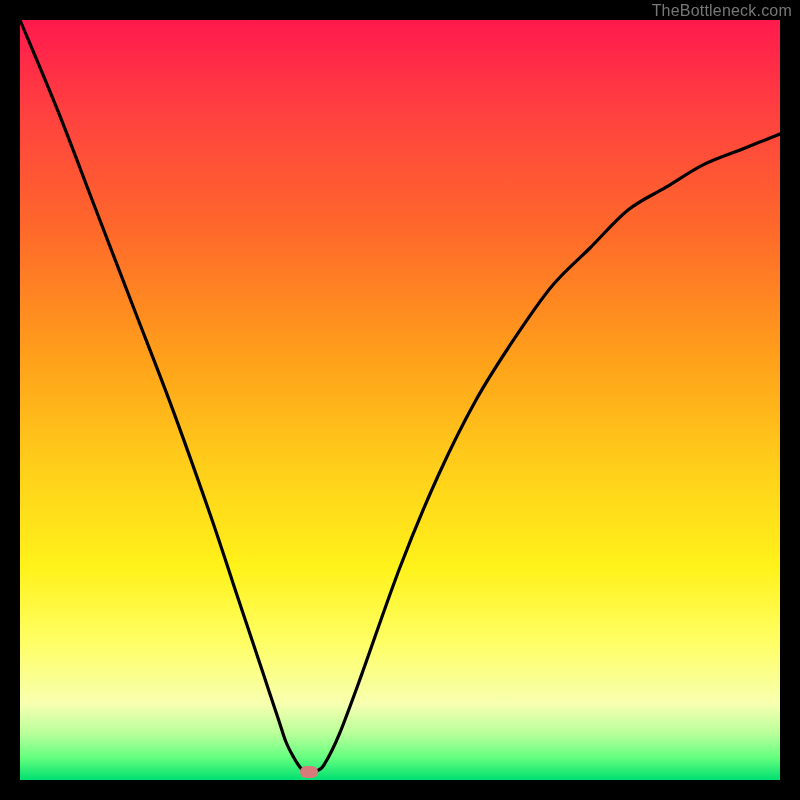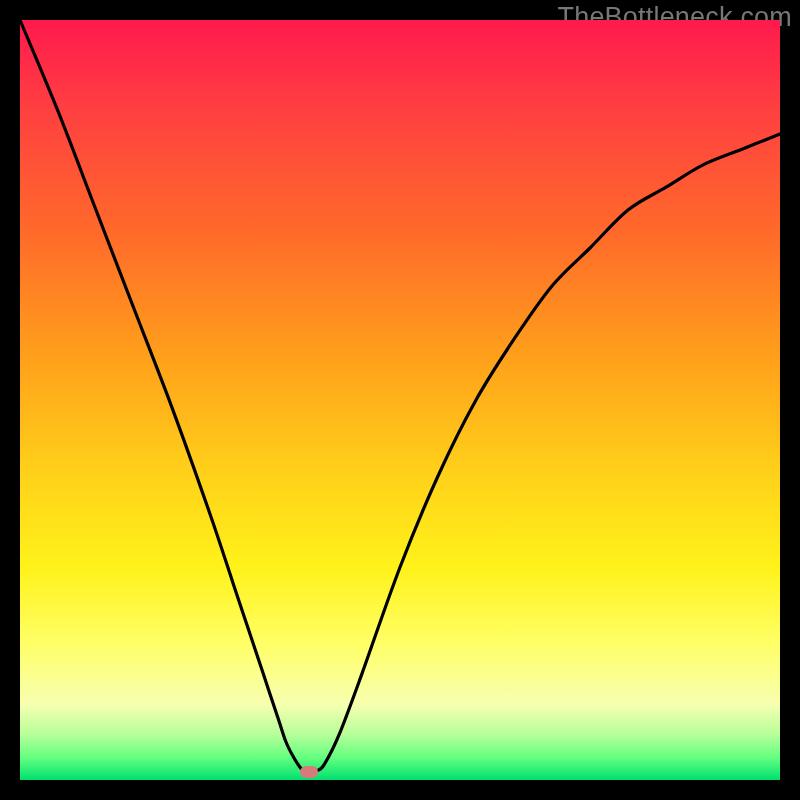--- a/index.html
+++ b/index.html
@@ -37,21 +37,21 @@
       #f7ffb0 90%,
       #b6ff99 94%,
       #66ff80 97%,
       #00e070 100%);
   }
   .watermark {
     position: absolute;
     top: 2px;
     right: 8px;
     color: #777;
-    font-size: 27px;
+    font-size: 16px;
     font-weight: 500;
     letter-spacing: 0.2px;
     user-select: none;
   }
   svg.curve {
     position: absolute;
     left: 0;
     top: 0;
     width: 760px;
     height: 760px;

